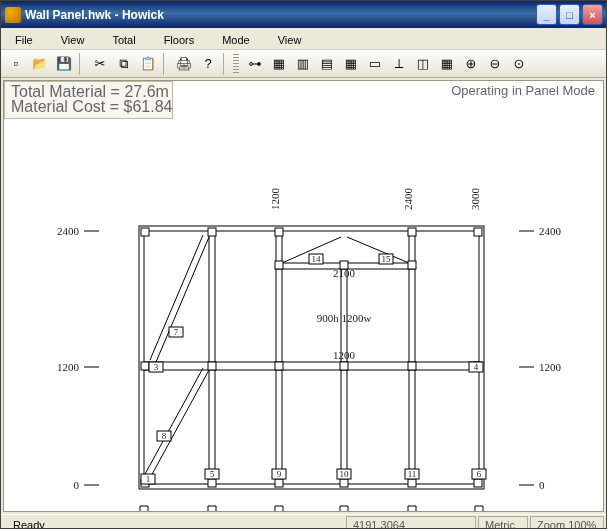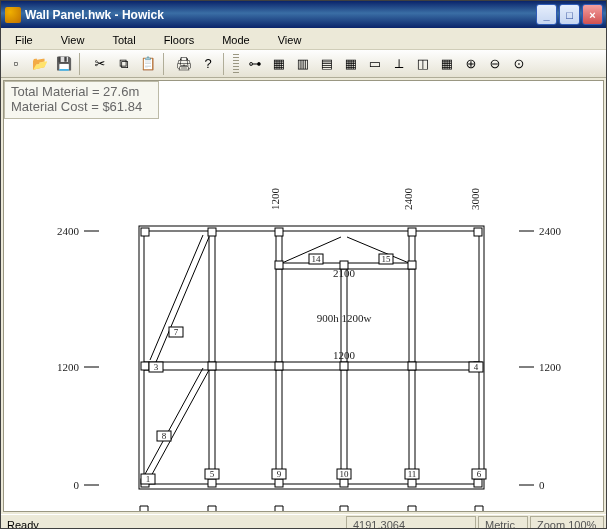--- a/index.html
+++ b/index.html
@@ -10,29 +10,29 @@
   .winbtns { display: flex; gap: 2px; }
   .winbtn { width: 21px; height: 21px; background: linear-gradient(#e6eefc,#c6d6f2); border:1px solid #2f5bb7; border-radius:3px; display:flex; align-items:center; justify-content:center; font-size:11px; color:#1a3a8f; font-weight:bold; cursor:pointer; }
   .winbtn.close { background: linear-gradient(#f5a0a0,#d05050); color:#fff; }
   .menubar { height: 22px; background: #ece9d8; display: flex; align-items: center; padding: 2px 6px 0 6px; gap: 12px; border-bottom:1px solid #d0cdb8; }
   .menuitem { font-size: 11px; padding: 2px 8px; cursor: pointer; }
   .toolbar { height: 28px; background: linear-gradient(#fefefe,#e6e3d4); display: flex; align-items: center; padding: 0 4px; gap: 2px; border-bottom:1px solid #b0ad98; }
   .tbtn { width: 22px; height: 22px; border:1px solid transparent; border-radius:3px; display:flex; align-items:center; justify-content:center; cursor:pointer; }
   .tsep { width: 6px; height: 22px; border-left:1px solid #b0ad98; margin:0 2px; }
   .grip { width:6px; height:20px; background:repeating-linear-gradient(to bottom,#9a9782 0 1px,transparent 1px 3px); margin-right:3px; }
   .canvaswrap { position: relative; height: 432px; background: #fff; margin:2px; border:1px solid #9a9782; overflow:hidden; }
-  .infobox { position:absolute; left:0; top:0; background:#f7f7f0; border:1px solid #bcbaa7; padding:2px 16px 4px 6px; font-size:13px; color:#666; line-height:15px; }
+  .infobox { position:absolute; left:0; top:0; background:#f7f7f0; border:1px solid #bcbaa7; padding:2px 0 4px 6px; font-size:16px; color:#666; line-height:15px; }
   .modetext { position:absolute; right:8px; top:2px; font-size:13px; color:#666; }
   svg.drawing { position:absolute; left:0; top:0; }
   .axis-lbl { font:11px Tahoma; fill:#222; }
   .member-lbl { font:9px Tahoma; fill:#222; text-anchor:middle; }
   .dim-lbl { font:11px Tahoma; fill:#222; text-anchor:middle; }
   .statusbar { height: 20px; background:#ece9d8; display:flex; align-items:center; font-size:11px; border-top:1px solid #fff; }
   .status-cell { border:1px solid #b0ad98; height:17px; padding:0 6px; display:flex; align-items:center; margin-right:2px; background:#ece9d8; color:#555;}
-  .status-main { flex:1; padding-left:6px; }
+  .status-main { flex:1; padding-left:12px; }
 </style>
 </head>
 <body>
 
 <div class="titlebar">
   <div class="icon"></div>
   <div class="title">Wall Panel.hwk - Howick</div>
   <div class="winbtns">
     <div class="winbtn">_</div>
     <div class="winbtn">□</div>
@@ -74,20 +74,21 @@
     <div class="tbtn" style="font-size: 13px;">⊕</div>
     <div class="tbtn" style="font-size: 13px;">⊖</div>
     <div class="tbtn" style="font-size: 13px;">⊙</div>
   </div>
 
 <div class="canvaswrap">
   <div class="infobox">
     <div>Total Material = 27.6m</div>
     <div>Material Cost = $61.84</div>
   </div>
+  <div class="modetext">Operating in Panel Mode</div>
 
   <svg class="drawing" width="600" height="432">
 
     <g stroke="#000" stroke-width="1">
       <line x1="80" y1="150" x2="95" y2="150"></line>
         <line x1="80" y1="286" x2="95" y2="286"></line>
         <line x1="80" y1="404" x2="95" y2="404"></line>
       <line x1="515" y1="150" x2="530" y2="150"></line>
         <line x1="515" y1="286" x2="530" y2="286"></line>
         <line x1="515" y1="404" x2="530" y2="404"></line>

